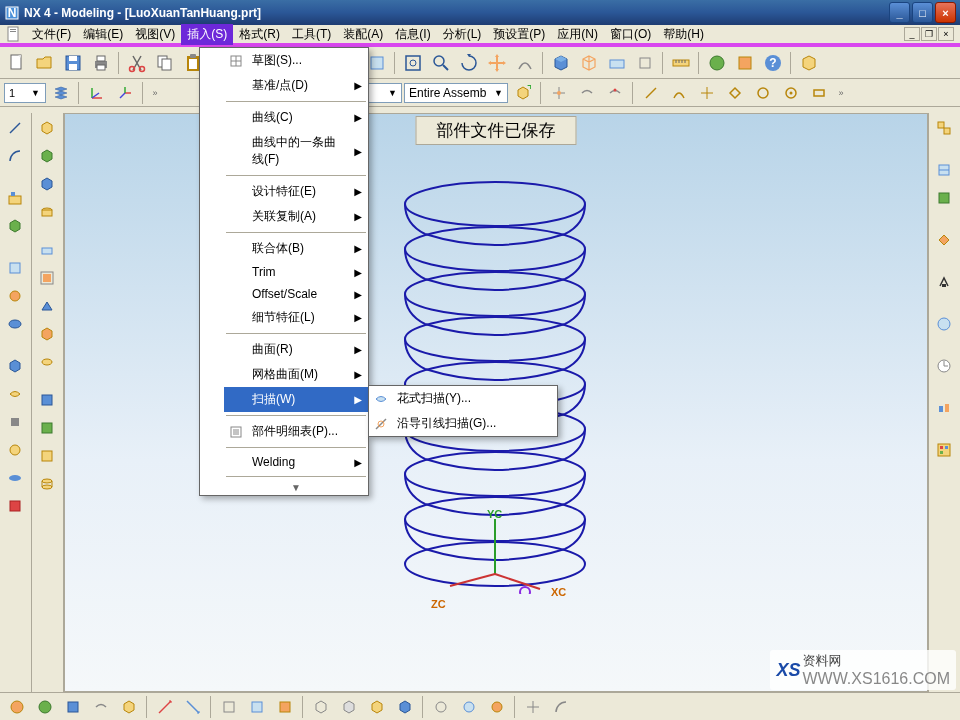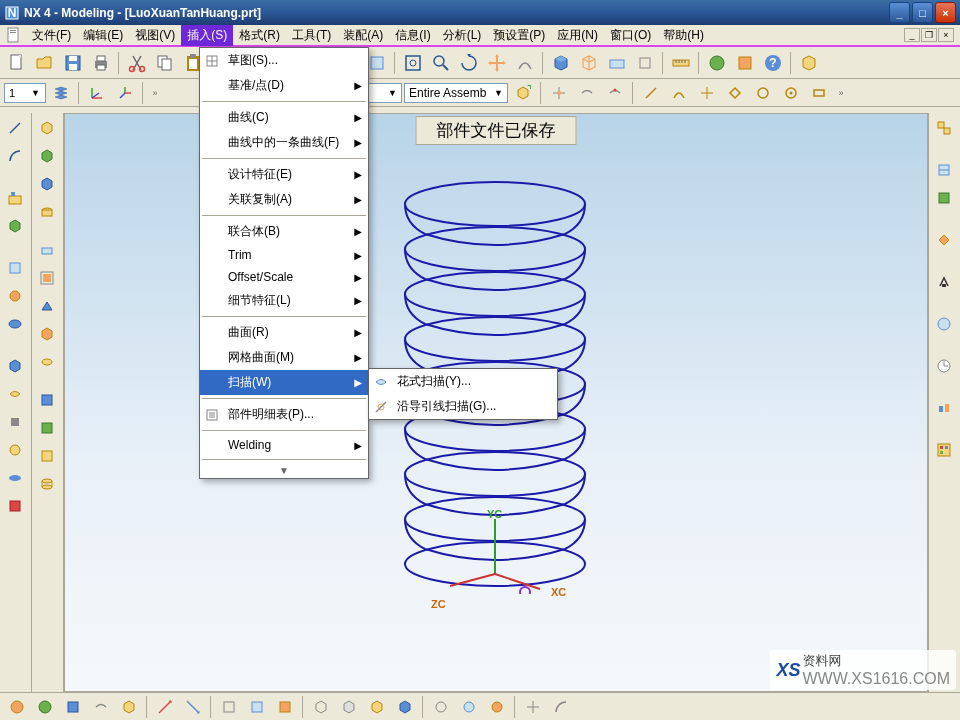--- a/index.html
+++ b/index.html
@@ -5,21 +5,21 @@
 * { margin: 0; padding: 0; box-sizing: border-box; font-family: "Microsoft YaHei", "SimSun", Arial, sans-serif; font-size: 12px; }
 body { background: #ece9d8; width: 960px; height: 720px; overflow: hidden; position: relative; }
 
 .titlebar { height: 25px; background: linear-gradient(to bottom, #3a6ea5 0%, #2b5797 50%, #1e3c72 100%); display: flex; align-items: center; padding: 0 4px; color: white; font-weight: bold; }
 .titlebar-icon { width: 16px; height: 16px; margin-right: 4px; display: inline-flex; align-items: center; justify-content: center; }
 .titlebar-text { flex: 1; }
 .win-buttons { display: flex; gap: 2px; }
 .win-btn { width: 21px; height: 21px; background: linear-gradient(to bottom, #5a8fd6, #2b5797); border: 1px solid #1a4480; border-radius: 3px; display: flex; align-items: center; justify-content: center; color: white; font-weight: bold; font-size: 11px; cursor: pointer; }
 .win-btn.close { background: linear-gradient(to bottom, #e8745b, #cc3300); border-color: #8b1a00; }
 
-.menubar { height: 22px; background: #ece9d8; border-bottom: 2px solid #d946ef; display: flex; align-items: center; padding: 0 6px; }
+.menubar { height: 22px; background: #ece9d8; border-bottom: 4px solid #d946ef; display: flex; align-items: center; padding: 0 6px; }
 .menubar-icon { width: 16px; height: 16px; margin-right: 4px; }
 .menu-item { padding: 2px 6px; cursor: pointer; }
 .menu-item.active { background: #6d28d9; color: white; }
 .window-controls-small { margin-left: auto; display: flex; gap: 1px; }
 .small-ctrl { width: 16px; height: 14px; border: 1px solid #aca899; background: #ece9d8; font-size: 9px; display: flex; align-items: center; justify-content: center; cursor: pointer; }
 
 .toolbar-row { height: 32px; background: #ece9d8; border-bottom: 1px solid #aca899; display: flex; align-items: center; padding: 2px 4px; gap: 2px; overflow: hidden; }
 .tool-btn { width: 26px; height: 26px; border: 1px solid transparent; background: transparent; display: flex; align-items: center; justify-content: center; cursor: pointer; border-radius: 2px; }
 .tool-sep { width: 2px; height: 22px; border-left: 1px solid #aca899; margin: 0 2px; }
 .tool-dropdown { height: 20px; border: 1px solid #7f9db9; background: white; padding: 0 4px; font-size: 11px; display: flex; align-items: center; }
@@ -555,21 +555,21 @@
 
       <g transform="translate(150, 418)">
         <circle cx="0" cy="0" r="5" fill="none" stroke="#8a2be2" stroke-width="2"></circle>
         <path d="M 3 3 L 10 10 L 8 12 L 1 5 Z" fill="#8a2be2"></path>
       </g>
     </svg>
     <span class="axis-label" style="left:422px; top:394px; color:#2a9d2a;">YC</span>
     <span class="axis-label" style="left:486px; top:472px;">XC</span>
     <span class="axis-label" style="left:366px; top:484px;">ZC</span>
 
-    <div class="dropdown-menu" style="left:134px; top:-67px; width:170px;">
+    <div class="dropdown-menu" style="left:134px; top:-67px; width:170px;padding-left:24px;">
       <div class="dropdown-item">
         <span class="icon">
             <svg width="14" height="14" viewBox="0 0 14 14">
               <rect x="2" y="2" width="10" height="10" fill="none" stroke="#888"></rect>
               <line x1="2" y1="7" x2="12" y2="7" stroke="#888"></line>
               <line x1="7" y1="2" x2="7" y2="12" stroke="#888"></line>
             </svg>
           </span>
         <span>草图(S)...</span>
       </div>

